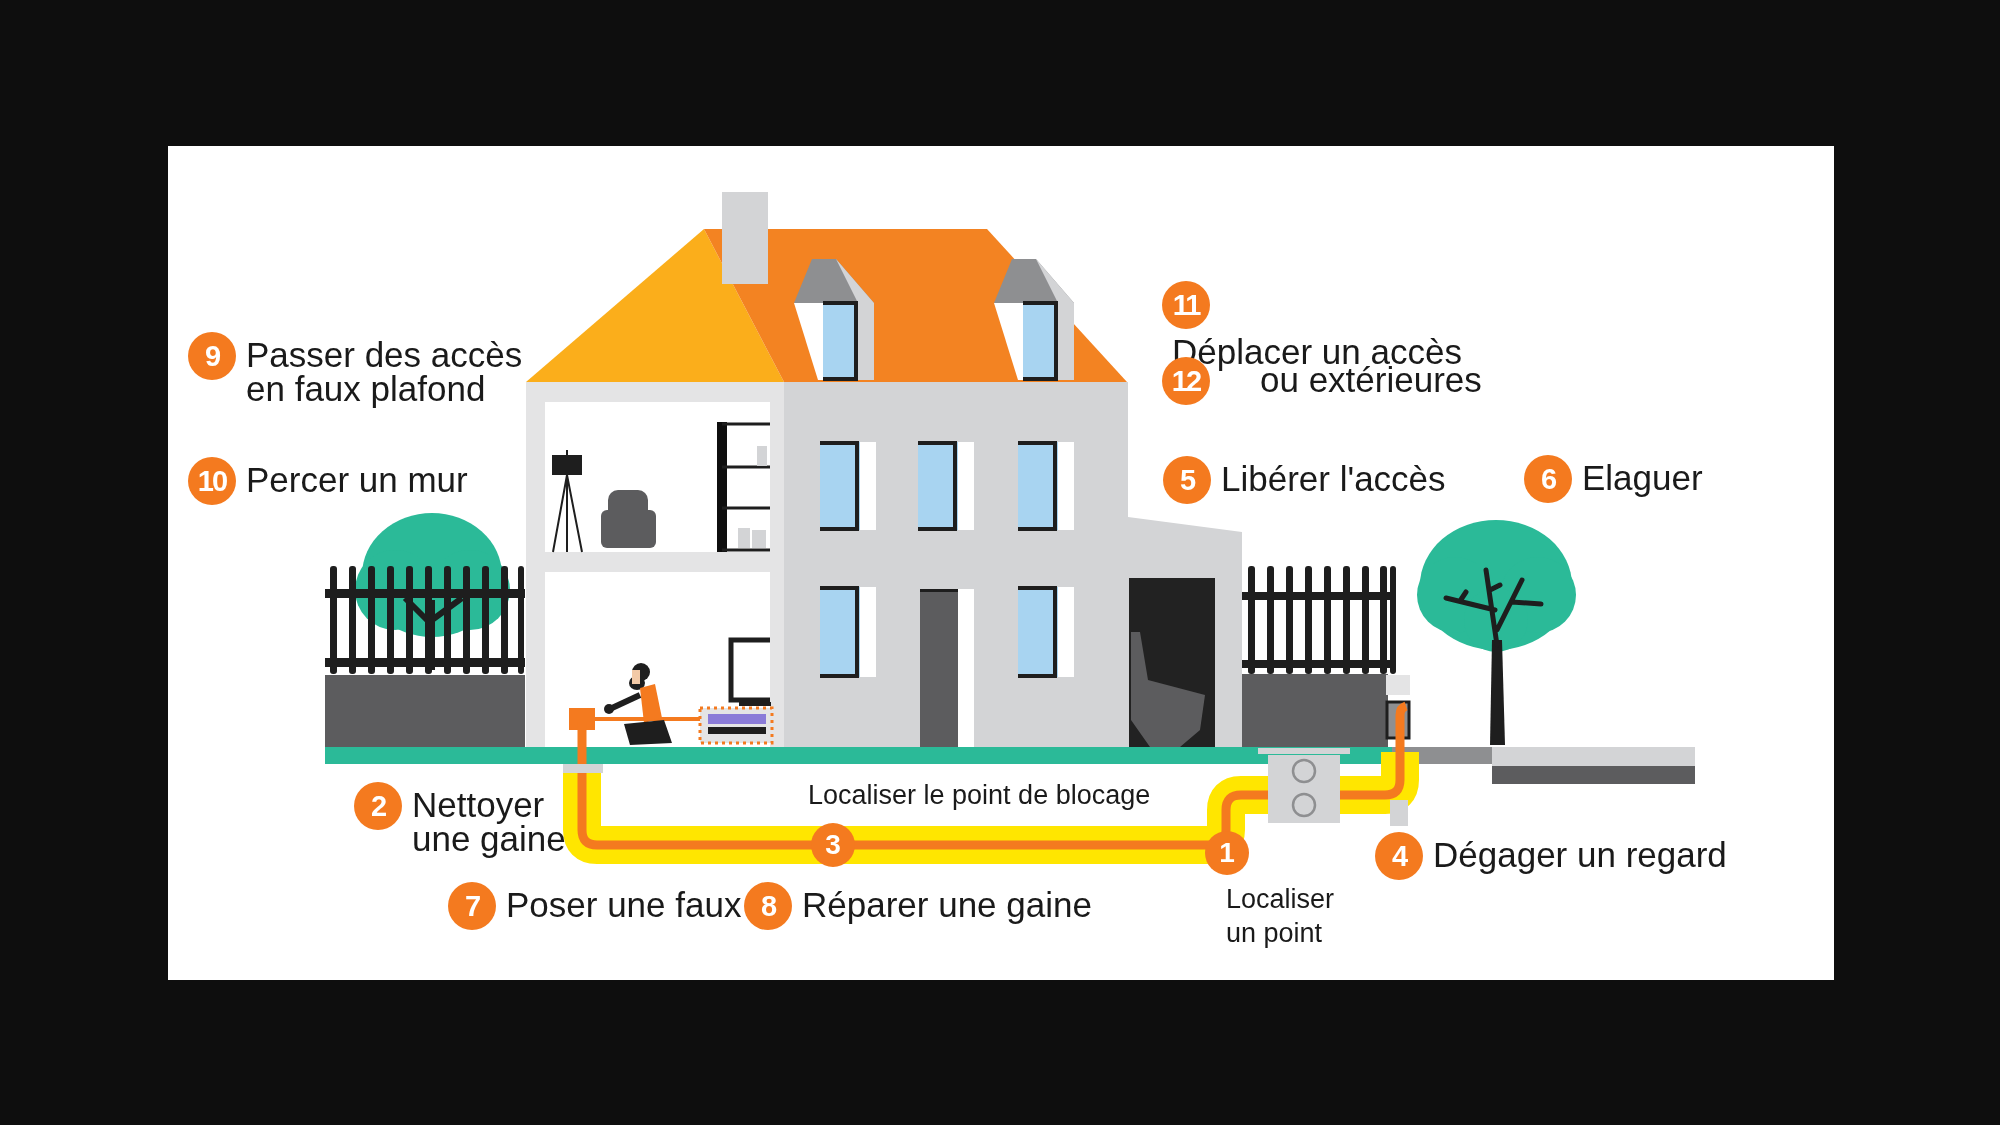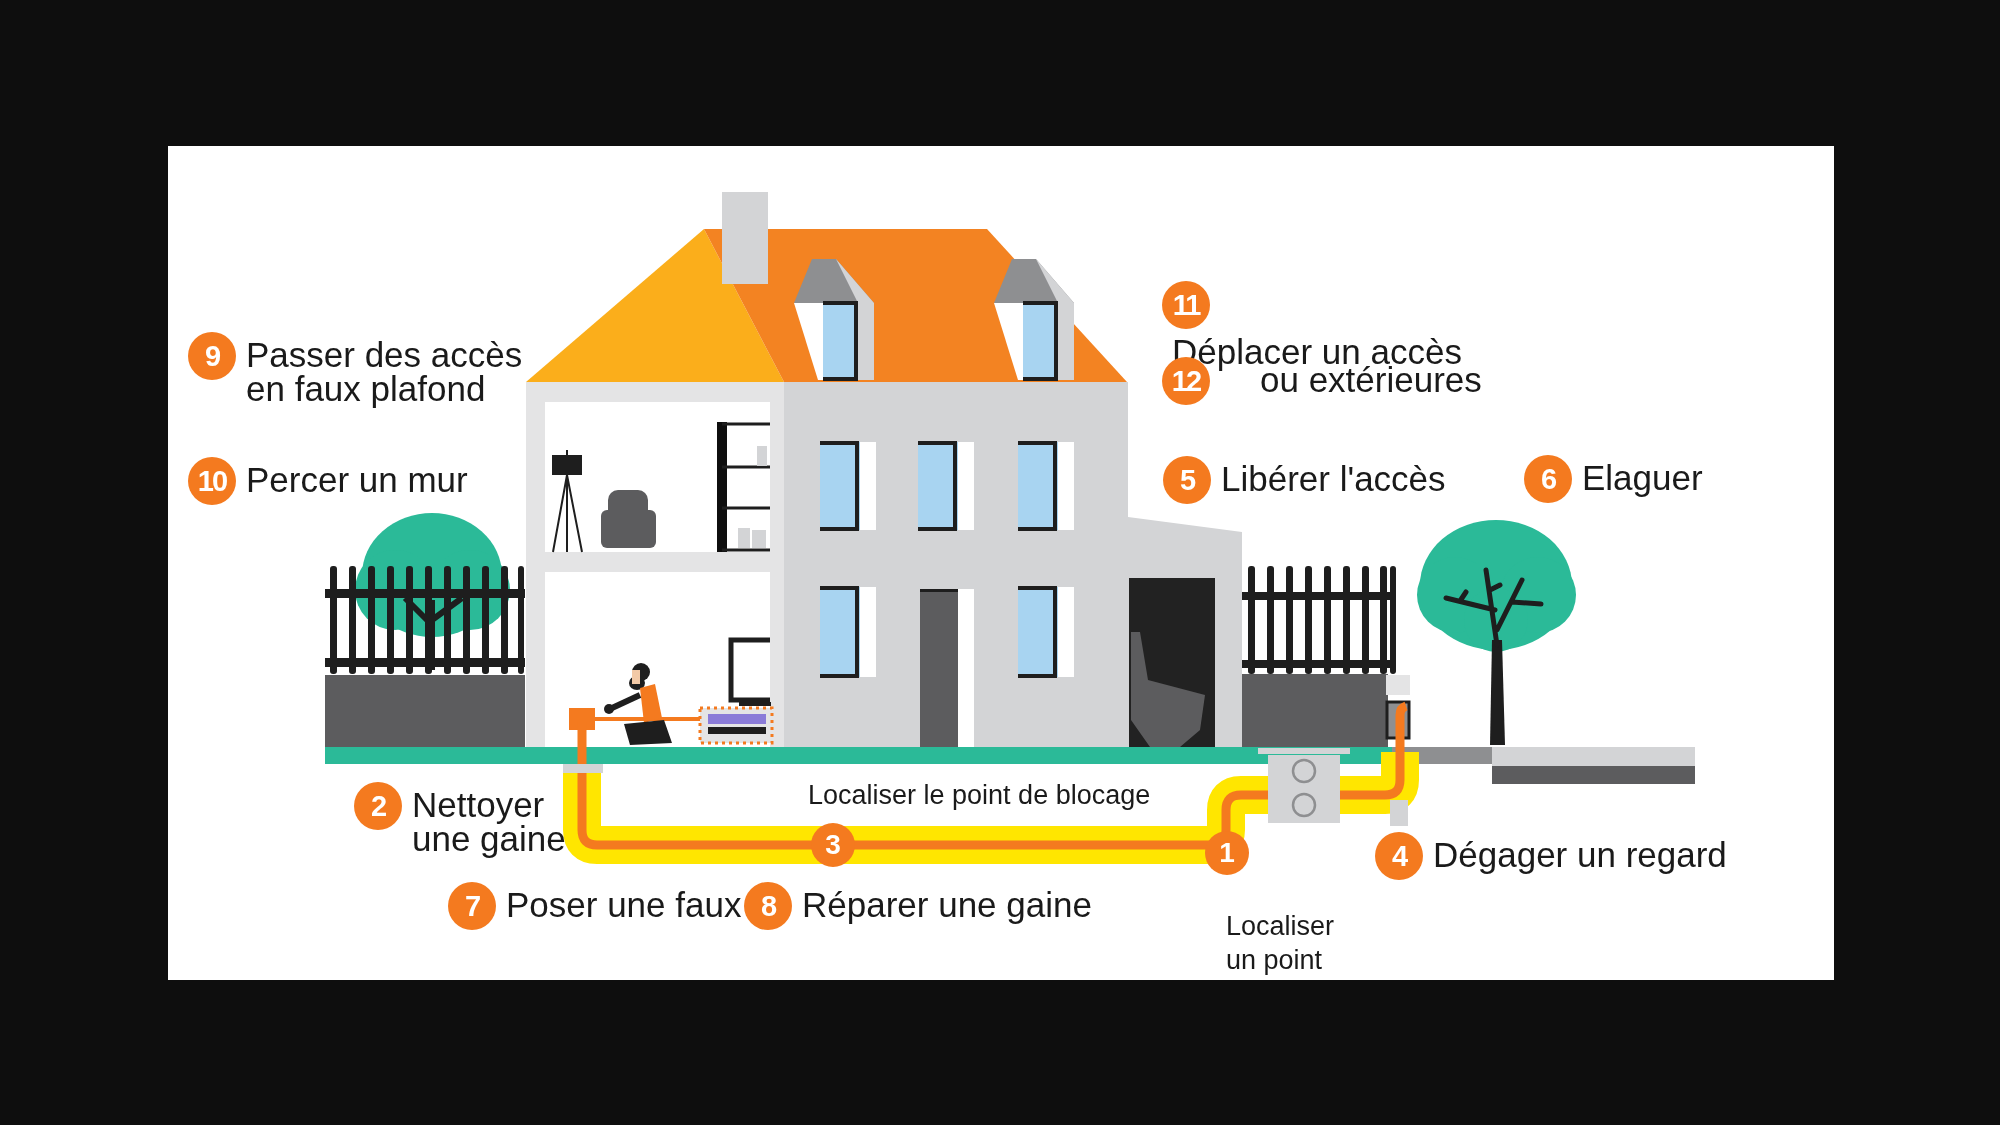--- a/index.html
+++ b/index.html
@@ -275,18 +275,18 @@
     </div>
 </div>
 
 <div class="lbl" style="left:1375px; top:832px;">
   <div class="badge">4</div>
   <div class="ltxt">
       <span>Dégager un regard</span>
     </div>
 </div>
 
-<div class="plain" style="left:1226px; top:882px;margin-top:27px;">
+<div class="plain" style="left:1226px; top:882px;">
   <span style="display:block">Localiser</span>
   <span style="display:block">un point</span>
 </div>
 
 <div class="plain" style="left:808px; top:778px;">Localiser le point de blocage</div>
 
 </body></html>

